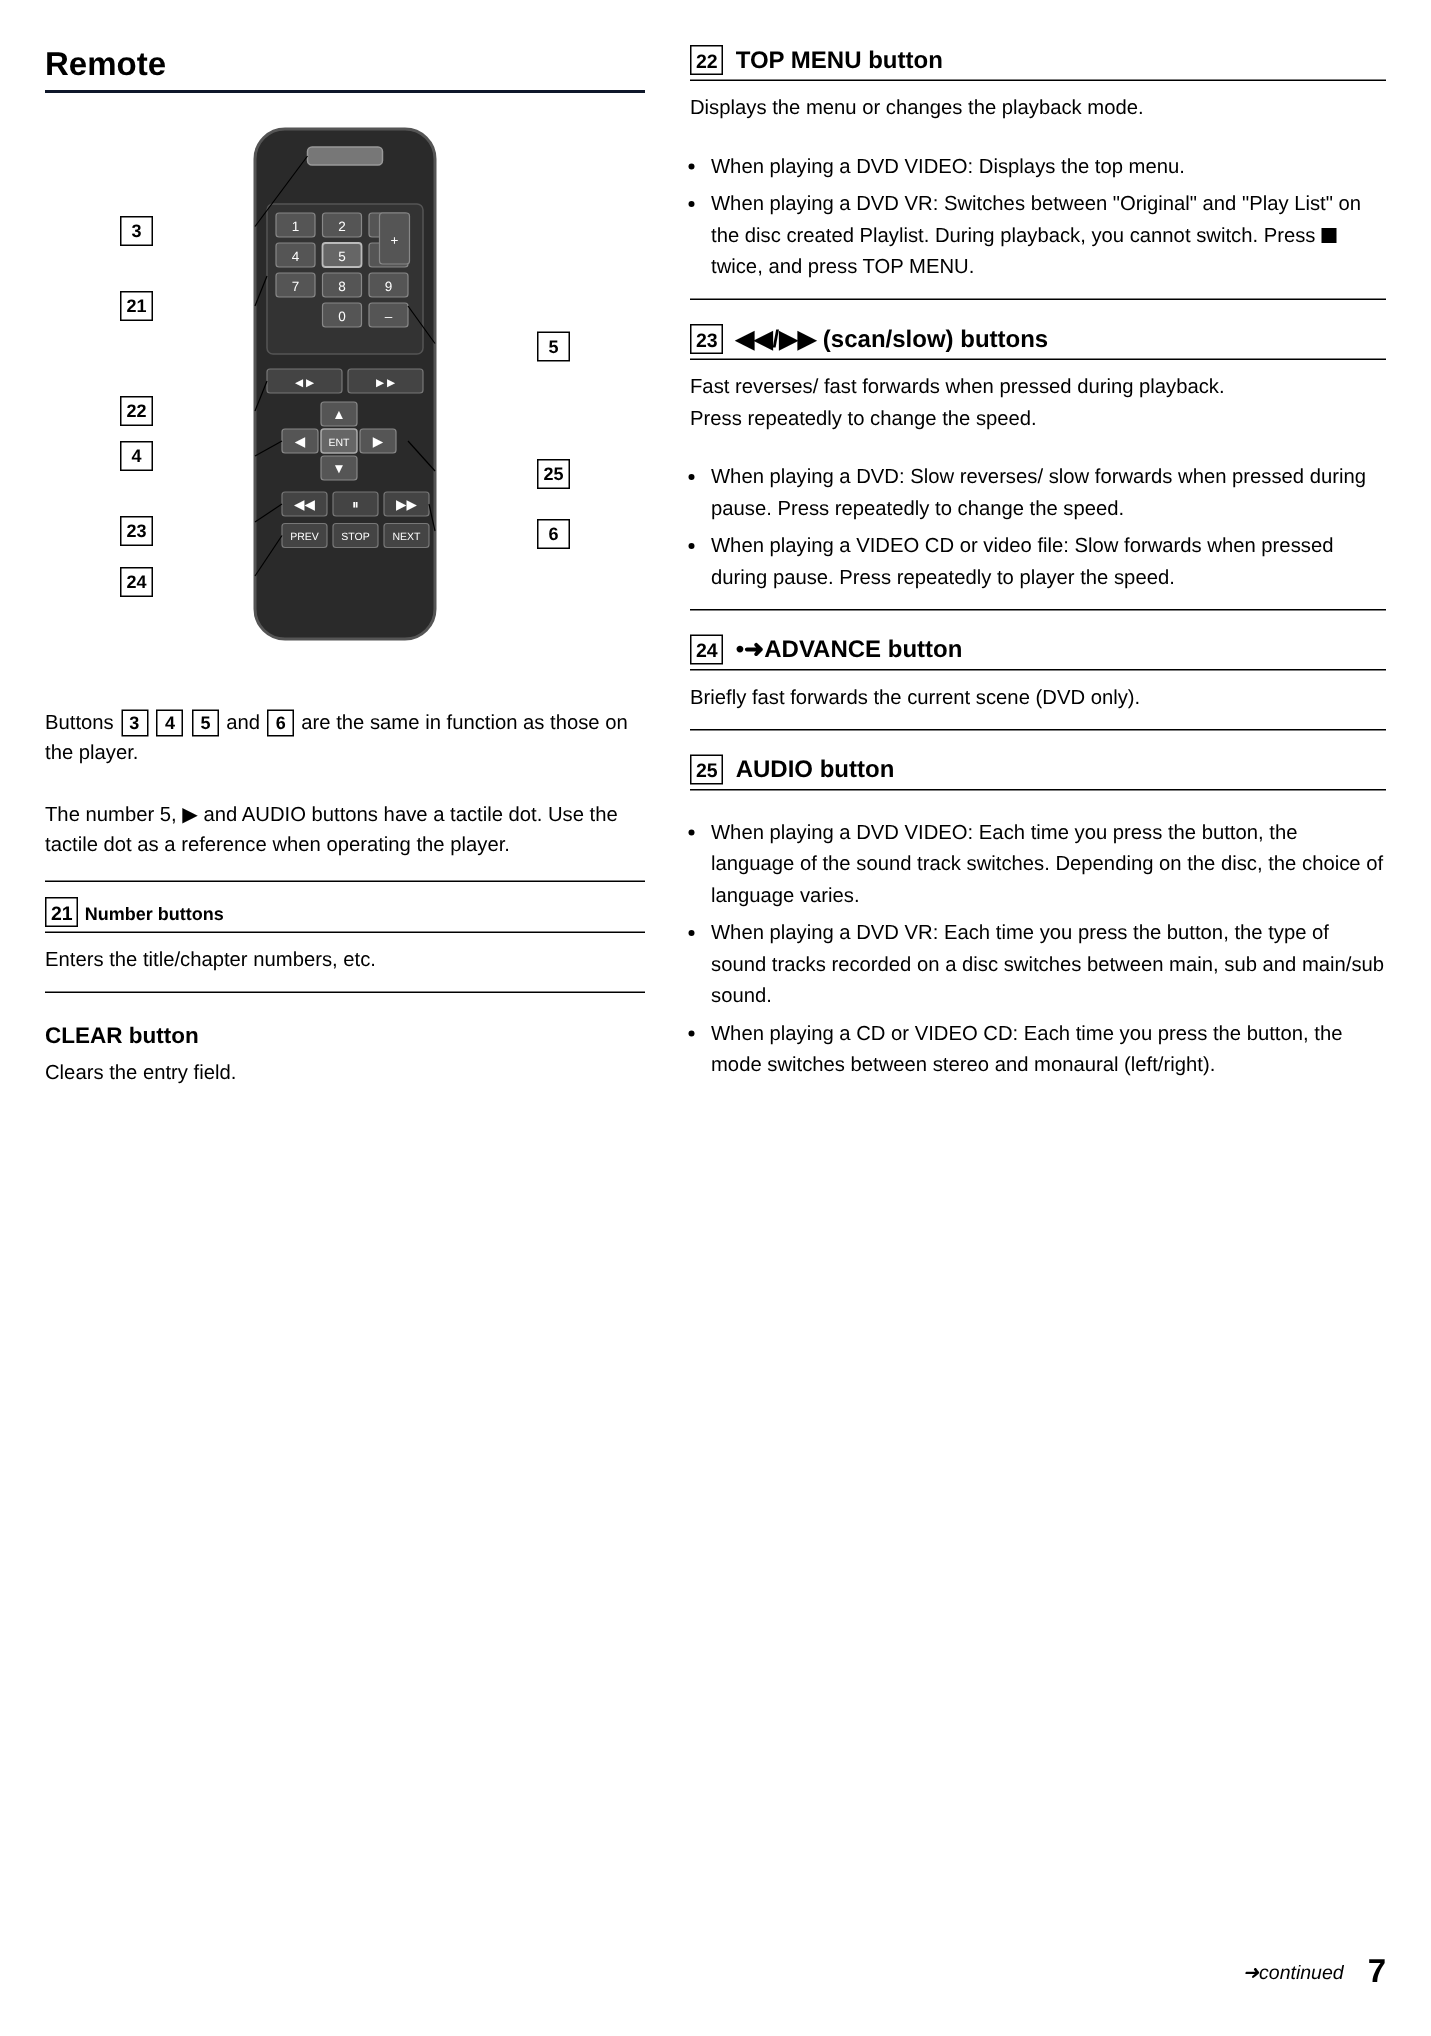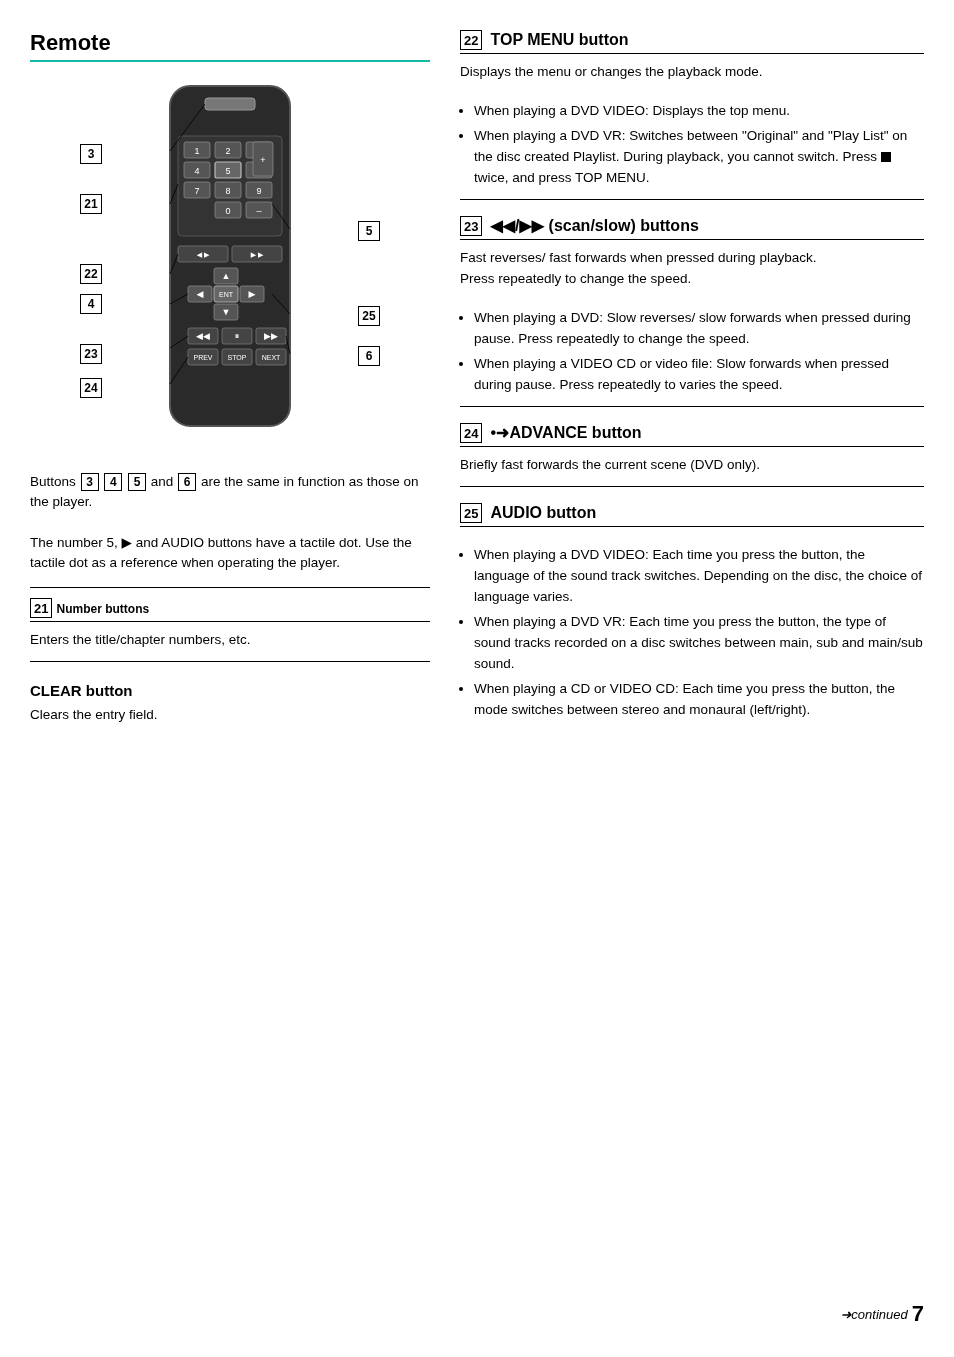--- a/index.html
+++ b/index.html
@@ -29,21 +29,21 @@
 
     
     .right-col {
       flex: 1;
       padding-left: 10px;
     }
 
     h1.section-title {
       font-size: 22px;
       font-weight: bold;
-      border-bottom: 2px solid #14b8a6;
+      border-bottom: 2px solid #0f172a;
       padding-bottom: 4px;
       margin-bottom: 14px;
     }
 
     
     .intro-text {
       font-size: 13.5px;
       line-height: 1.5;
       margin-bottom: 14px;
     }
@@ -127,21 +127,21 @@
       align-items: baseline;
     }
 
     
     .page-footer {
       position: absolute;
       bottom: 30px;
       right: 30px;
       display: flex;
       align-items: center;
-      gap: 4px;
+      gap: 16px;
       text-align: center;
     }
 
     .continued-text {
       font-size: 13px;
       font-style: italic;
     }
 
     .page-number {
       font-size: 22px;
@@ -356,21 +356,21 @@
 
     <div class="section-header">
       <span class="section-num">23</span>
       <span>◀◀/▶▶ (scan/slow) buttons</span>
     </div>
     <div class="section-body">
       <p>Fast reverses/ fast forwards when pressed during playback.<br>
       Press repeatedly to change the speed.</p>
       <ul>
         <li>When playing a DVD: Slow reverses/ slow forwards when pressed during pause. Press repeatedly to change the speed.</li>
-        <li>When playing a VIDEO CD or video file: Slow forwards when pressed during pause. Press repeatedly to varies the speed.</li>
+        <li>When playing a VIDEO CD or video file: Slow forwards when pressed during pause. Press repeatedly to player the speed.</li>
       </ul>
     </div>
 
     <hr class="divider">
 
     <div class="section-header">
       <span class="section-num">24</span>
       <span>•➜ADVANCE button</span>
     </div>
     <div class="section-body">

